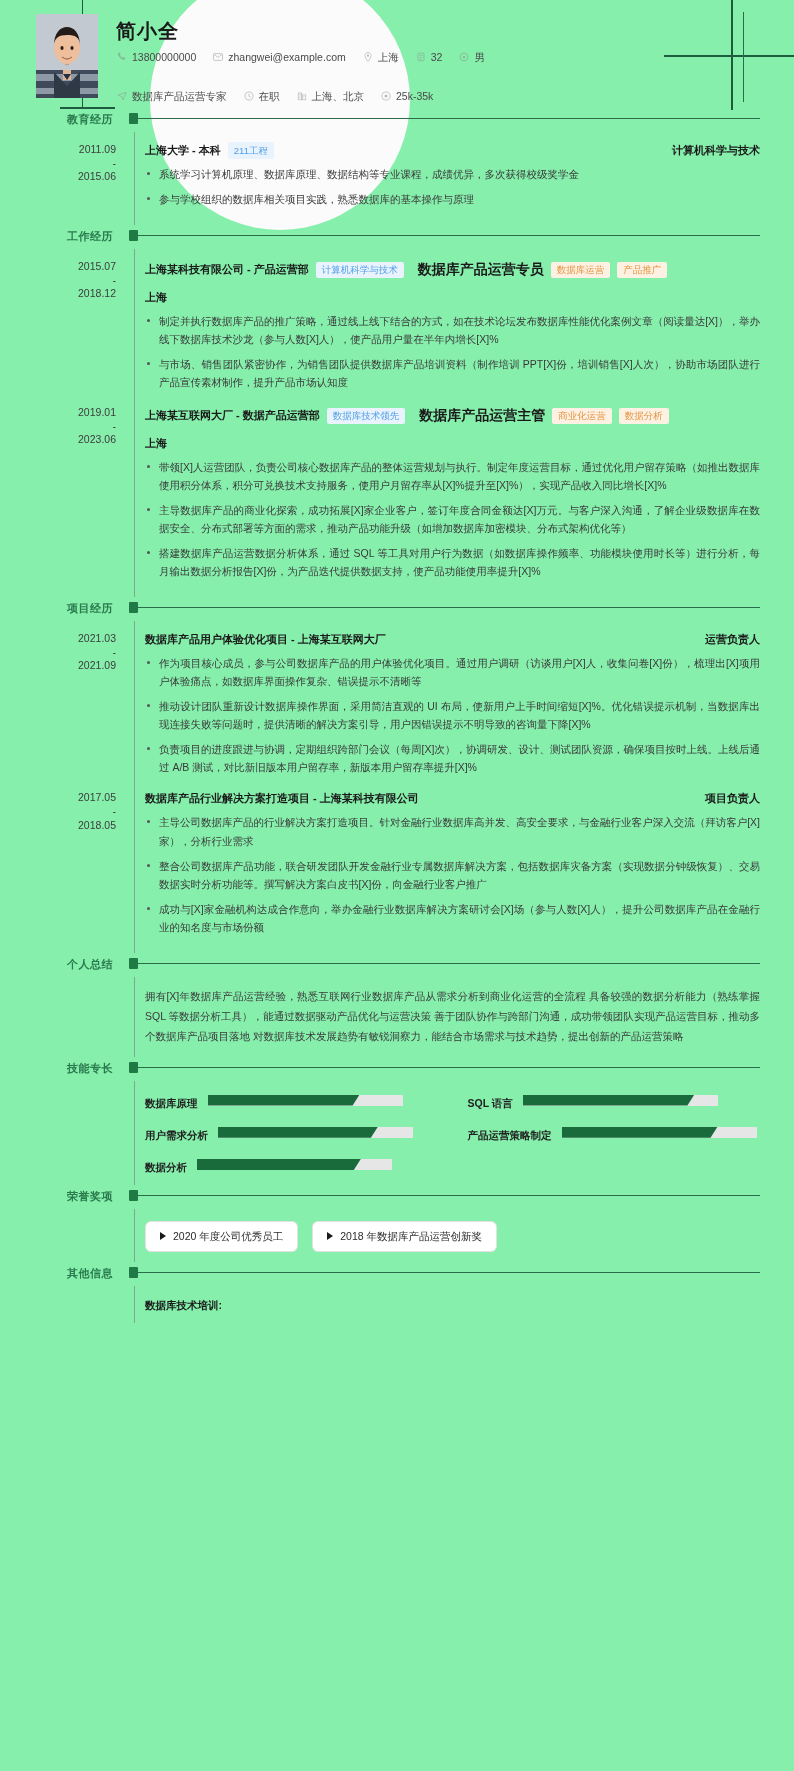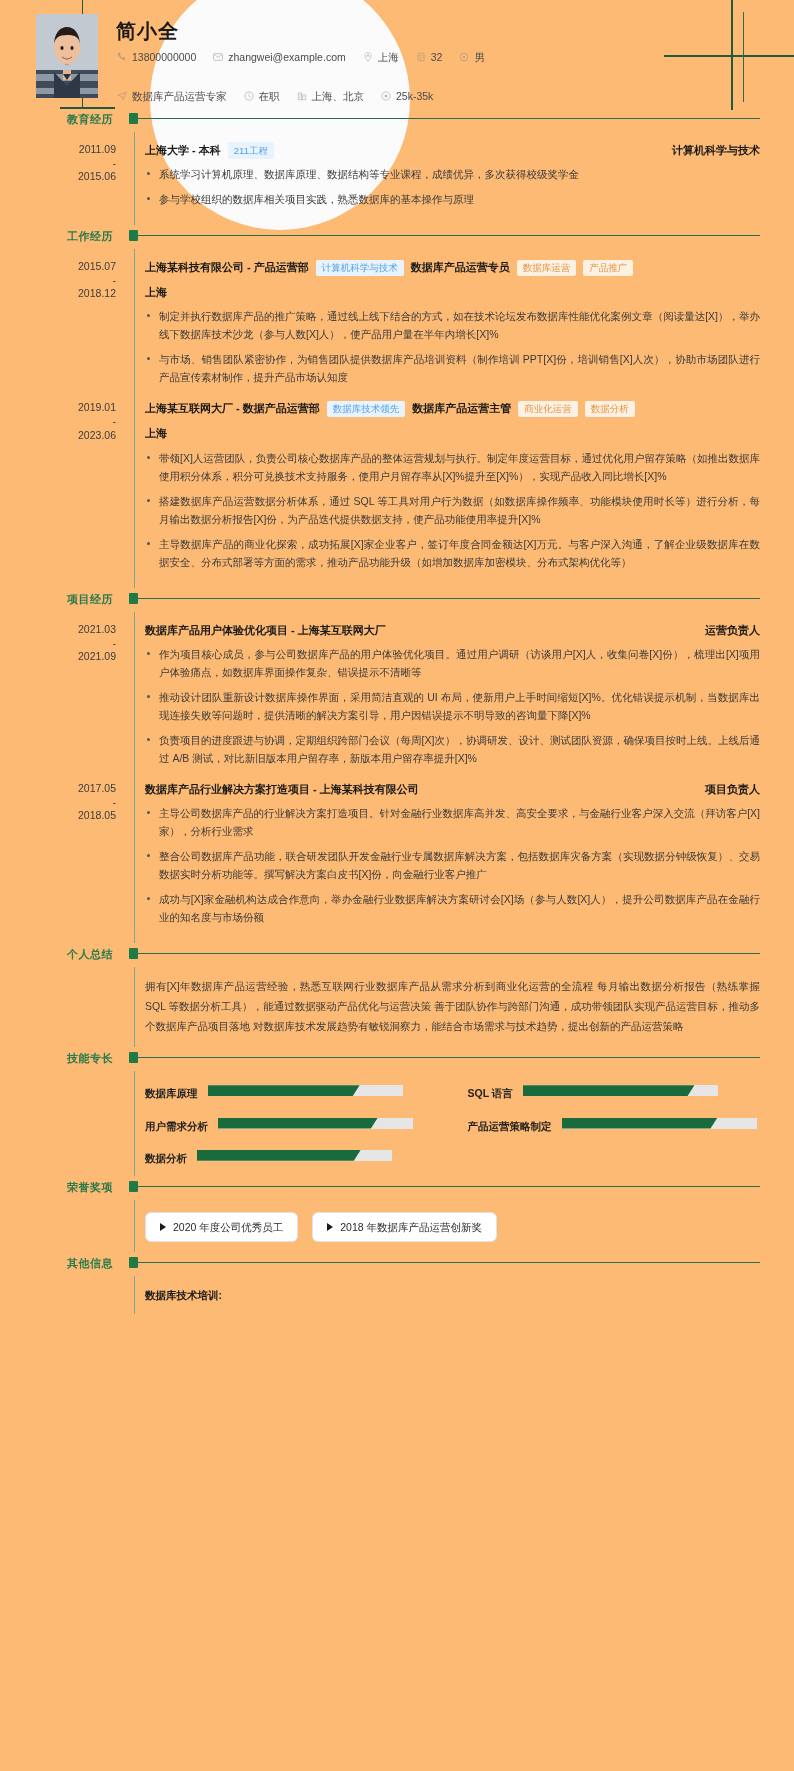--- a/index.html
+++ b/index.html
@@ -2,21 +2,21 @@
 <html><head>
 <meta charset="utf-8">
 <style>
   * { margin:0; padding:0; box-sizing:border-box; }
   html,body { background:#ffffff; }
   body {
     width:794px; height:1771px; position:relative; overflow:hidden;
     font-family:"Liberation Sans","DejaVu Sans",sans-serif;
     color:#303030; font-size:11px; line-height:1.55;
   }
-  .page { position:relative; width:794px; height:1771px; background:#fdba74; }
+  .page { position:relative; width:794px; height:1771px; background:#86efac; }
 
   
   .deco-left-v { position:absolute; left:82px; top:0; width:1px; height:108px; background:#1f5c3d; }
   .deco-left-h { position:absolute; left:60px; top:107px; width:55px; height:1.5px; background:#1f5c3d; }
   .deco-tr-h  { position:absolute; left:664px; top:55px; width:130px; height:2px; background:#1f5c3d; }
   .deco-tr-v1 { position:absolute; left:731px; top:0; width:1.5px; height:110px; background:#1f5c3d; }
   .deco-tr-v2 { position:absolute; left:743px; top:12px; width:1px; height:90px; background:#2d6b4a; }
   .wm { position:absolute; left:150px; top:-30px; width:260px; height:260px; border-radius:50%;
         background:#fafbfa; z-index:0; }
 
@@ -58,21 +58,21 @@
   .dates {
     position:absolute; left:-145px; top:0; width:116px; text-align:right;
     font-size:10.5px; color:#3c3c3c; line-height:1.5;
   }
   .dates span { display:block; }
   .dates .dash { line-height:1.1; }
 
   .ent-head { display:flex; align-items:center; justify-content:space-between; gap:8px; }
   .ent-left { display:flex; align-items:center; flex-wrap:wrap; gap:7px; }
   .org { font-size:11px; font-weight:bold; color:#1a1a1a; }
-  .role { font-size:11px; font-weight:bold; color:#1a1a1a; margin-left:0; }
+  .role { font-size:14px; font-weight:bold; color:#1a1a1a; margin-left:7px; }
   .right-note { font-size:11px; font-weight:bold; color:#1a1a1a; white-space:nowrap; }
   .tag { font-size:9.5px; padding:1.5px 6px; border-radius:2px; line-height:1.4; white-space:nowrap; }
   .tag.blue { background:#e9f3fd; color:#52a0e8; }
   .tag.orange { background:#fdf1e4; color:#e5933c; }
   .city { font-size:11px; font-weight:bold; color:#1a1a1a; margin:8px 0 4px; }
 
   ul.bullets { list-style:none; margin:6px 0 0; padding:0; }
   ul.bullets li { position:relative; padding-left:14px; margin-bottom:7px; font-size:10.5px; color:#3a3a3a; line-height:1.72; text-align:justify; }
   ul.bullets li:before { content:""; position:absolute; left:2px; top:7px; width:3px; height:3px; background:#555; border-radius:50%; }
 
@@ -291,22 +291,22 @@
               <span class="org">上海某互联网大厂 - 数据产品运营部</span>
               <span class="tag blue">数据库技术领先</span>
               <span class="role">数据库产品运营主管</span>
               <span class="tag orange">商业化运营</span>
               <span class="tag orange">数据分析</span>
             </div>
           </div>
           <div class="city">上海</div>
           <ul class="bullets">
             <li>带领[X]人运营团队，负责公司核心数据库产品的整体运营规划与执行。制定年度运营目标，通过优化用户留存策略（如推出数据库使用积分体系，积分可兑换技术支持服务，使用户月留存率从[X]%提升至[X]%），实现产品收入同比增长[X]%</li>
+            <li>主导数据库产品的商业化探索，成功拓展[X]家企业客户，签订年度合同金额达[X]万元。与客户深入沟通，了解企业级数据库在数据安全、分布式部署等方面的需求，推动产品功能升级（如增加数据库加密模块、分布式架构优化等）</li>
             <li>搭建数据库产品运营数据分析体系，通过 SQL 等工具对用户行为数据（如数据库操作频率、功能模块使用时长等）进行分析，每月输出数据分析报告[X]份，为产品迭代提供数据支持，使产品功能使用率提升[X]%</li>
-            <li>主导数据库产品的商业化探索，成功拓展[X]家企业客户，签订年度合同金额达[X]万元。与客户深入沟通，了解企业级数据库在数据安全、分布式部署等方面的需求，推动产品功能升级（如增加数据库加密模块、分布式架构优化等）</li>
           </ul>
         </div>
       </div>
     </div>
 
     <div class="section">
       <div class="sec-head">
         <div class="sec-label">项目经历</div>
         <div class="sec-dot"></div>
         <div class="sec-rule"></div>
@@ -355,21 +355,21 @@
     </div>
 
     <div class="section">
       <div class="sec-head">
         <div class="sec-label">个人总结</div>
         <div class="sec-dot"></div>
         <div class="sec-rule"></div>
       </div>
       <div class="sec-body">
         <div class="spine"></div>
-        <div class="para">拥有[X]年数据库产品运营经验，熟悉互联网行业数据库产品从需求分析到商业化运营的全流程 每月输出数据分析报告（熟练掌握 SQL 等数据分析工具），能通过数据驱动产品优化与运营决策 善于团队协作与跨部门沟通，成功带领团队实现产品运营目标，推动多个数据库产品项目落地 对数据库技术发展趋势有敏锐洞察力，能结合市场需求与技术趋势，提出创新的产品运营策略</div>
+        <div class="para">拥有[X]年数据库产品运营经验，熟悉互联网行业数据库产品从需求分析到商业化运营的全流程 具备较强的数据分析能力（熟练掌握 SQL 等数据分析工具），能通过数据驱动产品优化与运营决策 善于团队协作与跨部门沟通，成功带领团队实现产品运营目标，推动多个数据库产品项目落地 对数据库技术发展趋势有敏锐洞察力，能结合市场需求与技术趋势，提出创新的产品运营策略</div>
       </div>
     </div>
 
     <div class="section">
       <div class="sec-head">
         <div class="sec-label">技能专长</div>
         <div class="sec-dot"></div>
         <div class="sec-rule"></div>
       </div>
       <div class="sec-body">

